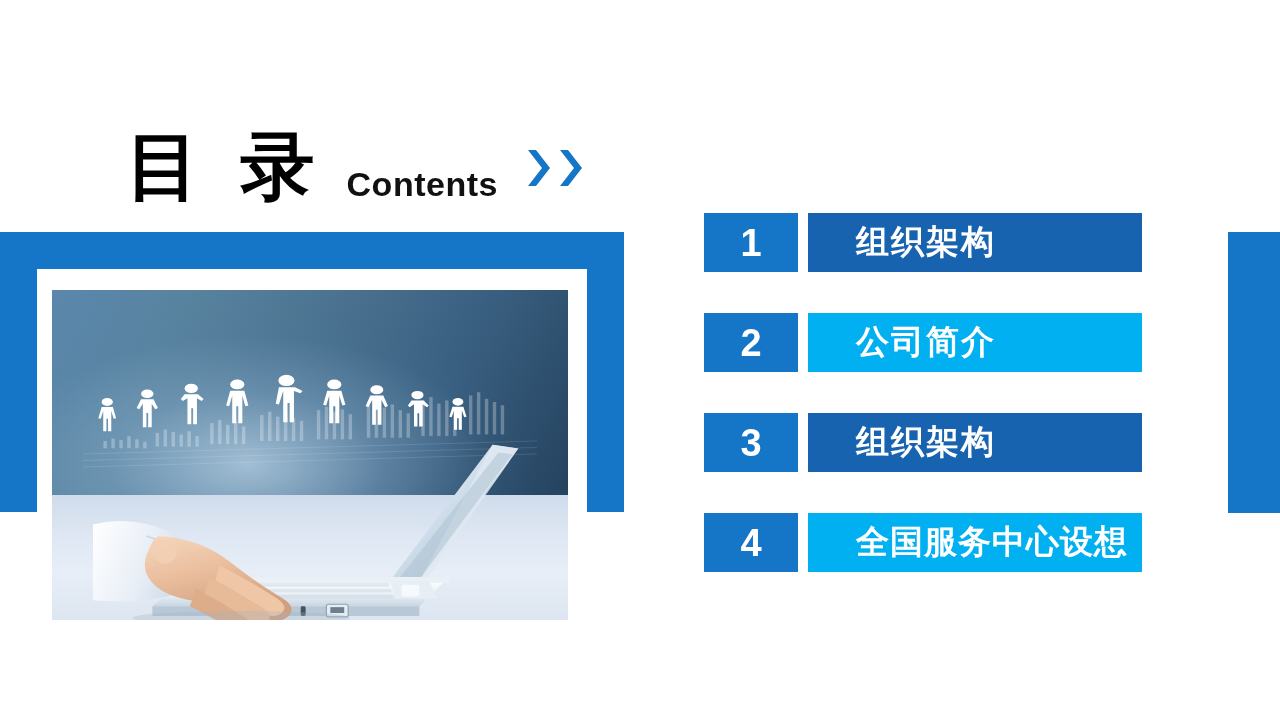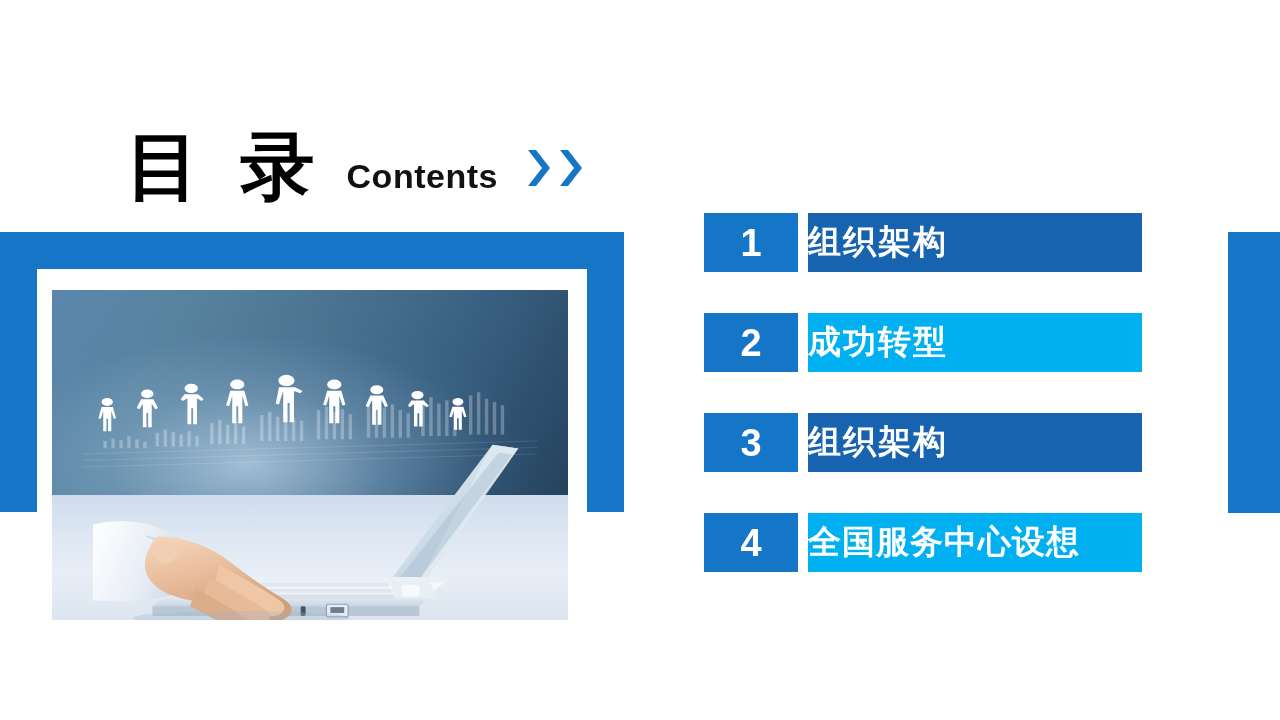--- a/index.html
+++ b/index.html
@@ -43,21 +43,20 @@
     letter-spacing: 10px;
     line-height: 1;
     white-space: pre;
   }
   .title-en {
     font-family: "Liberation Sans", "DejaVu Sans", sans-serif;
     font-size: 34px;
     font-weight: bold;
     color: #111111;
     margin-left: 22px;
-    margin-bottom: 8px;
     letter-spacing: 0.5px;
     white-space: pre;
   }
   .chevrons {
     margin-left: 28px;
     margin-bottom: 16px;
     display: flex;
     align-items: center;
     gap: 6px;
   }
@@ -159,20 +158,21 @@
     font-size: 38px;
     font-weight: bold;
     font-family: "Liberation Sans", "DejaVu Sans", sans-serif;
     line-height: 1;
   }
   .menu-label {
     flex: 1 1 auto;
     margin-left: 10px;
     display: flex;
     align-items: center;
+    padding-left: 48px;
     color: #ffffff;
     font-size: 33px;
     font-weight: bold;
     letter-spacing: 2px;
     font-family: "Liberation Sans", "DejaVu Sans", sans-serif;
     box-sizing: border-box;
   }
 
   
   .edge-bar {
@@ -368,21 +368,21 @@
 
   <div class="menu">
 
     <div class="menu-row">
       <div class="menu-num" style="background:#1575C7;">1</div>
       <div class="menu-label" style="background:#1763AF;">组织架构</div>
     </div>
 
     <div class="menu-row">
       <div class="menu-num" style="background:#1575C7;">2</div>
-      <div class="menu-label" style="background:#00B0F0;">成功转型</div>
+      <div class="menu-label" style="background:#00B0F0;">公司简介</div>
     </div>
 
     <div class="menu-row">
       <div class="menu-num" style="background:#1575C7;">3</div>
       <div class="menu-label" style="background:#1763AF;">组织架构</div>
     </div>
 
     <div class="menu-row">
       <div class="menu-num" style="background:#1575C7;">4</div>
       <div class="menu-label" style="background:#00B0F0; letter-spacing:1px;">全国服务中心设想</div>

